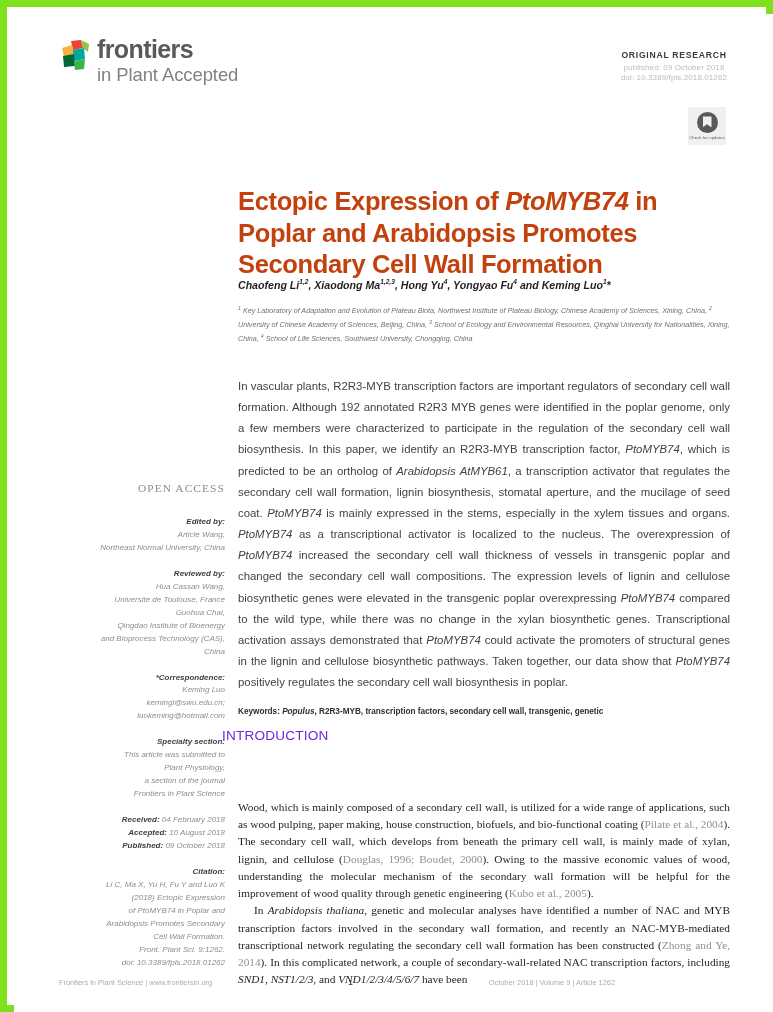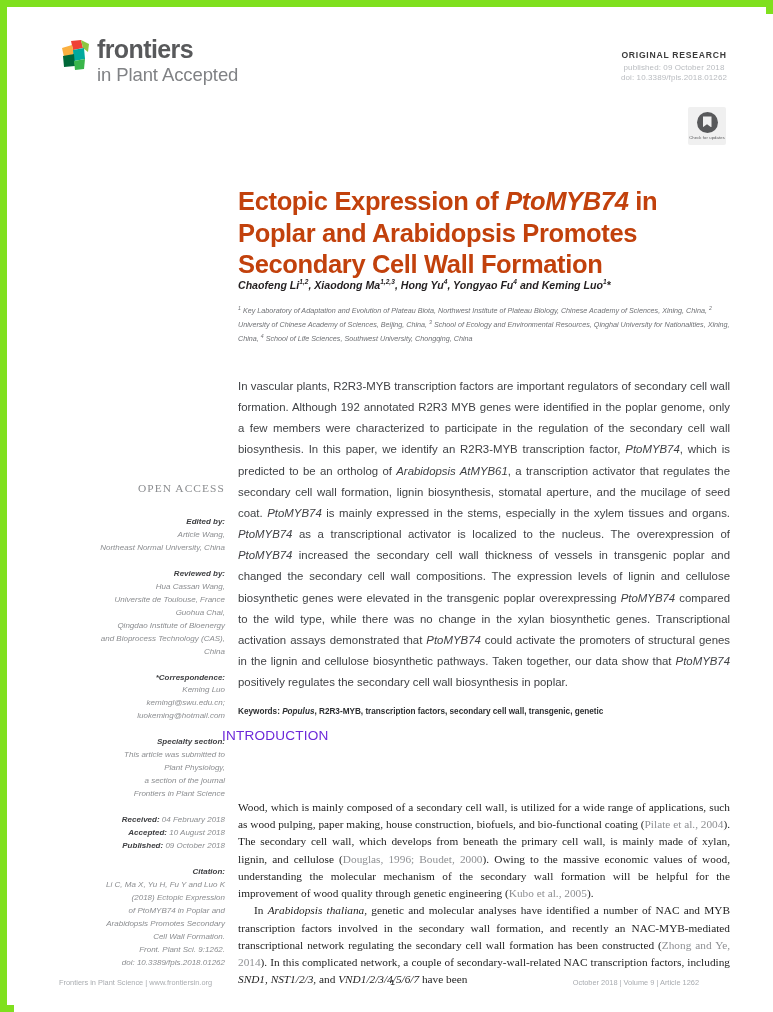--- a/index.html
+++ b/index.html
@@ -152,21 +152,21 @@
     text-align: justify;
     margin-top: 40px;
   }
   .body-text p { margin: 0; }
   .body-text p + p { text-indent: 16px; }
   .body-text i { font-style: italic; }
   .cite { color: #8e9093; }
 
   
   .footer {
-    position: absolute; left: 45px; bottom: 25px; width: 640px;
+    position: absolute; left: 45px; bottom: 25px; width: 556px;
     display: flex; justify-content: space-between; align-items: center;
     font-size: 7.4px; color: #a9acb0;
   }
   .footer .pg { font-weight: bold; color: #3f4043; font-size: 8px; }
 </style>
 </head>
 <body>
 
 <div id="page">
   <div class="sheet">

